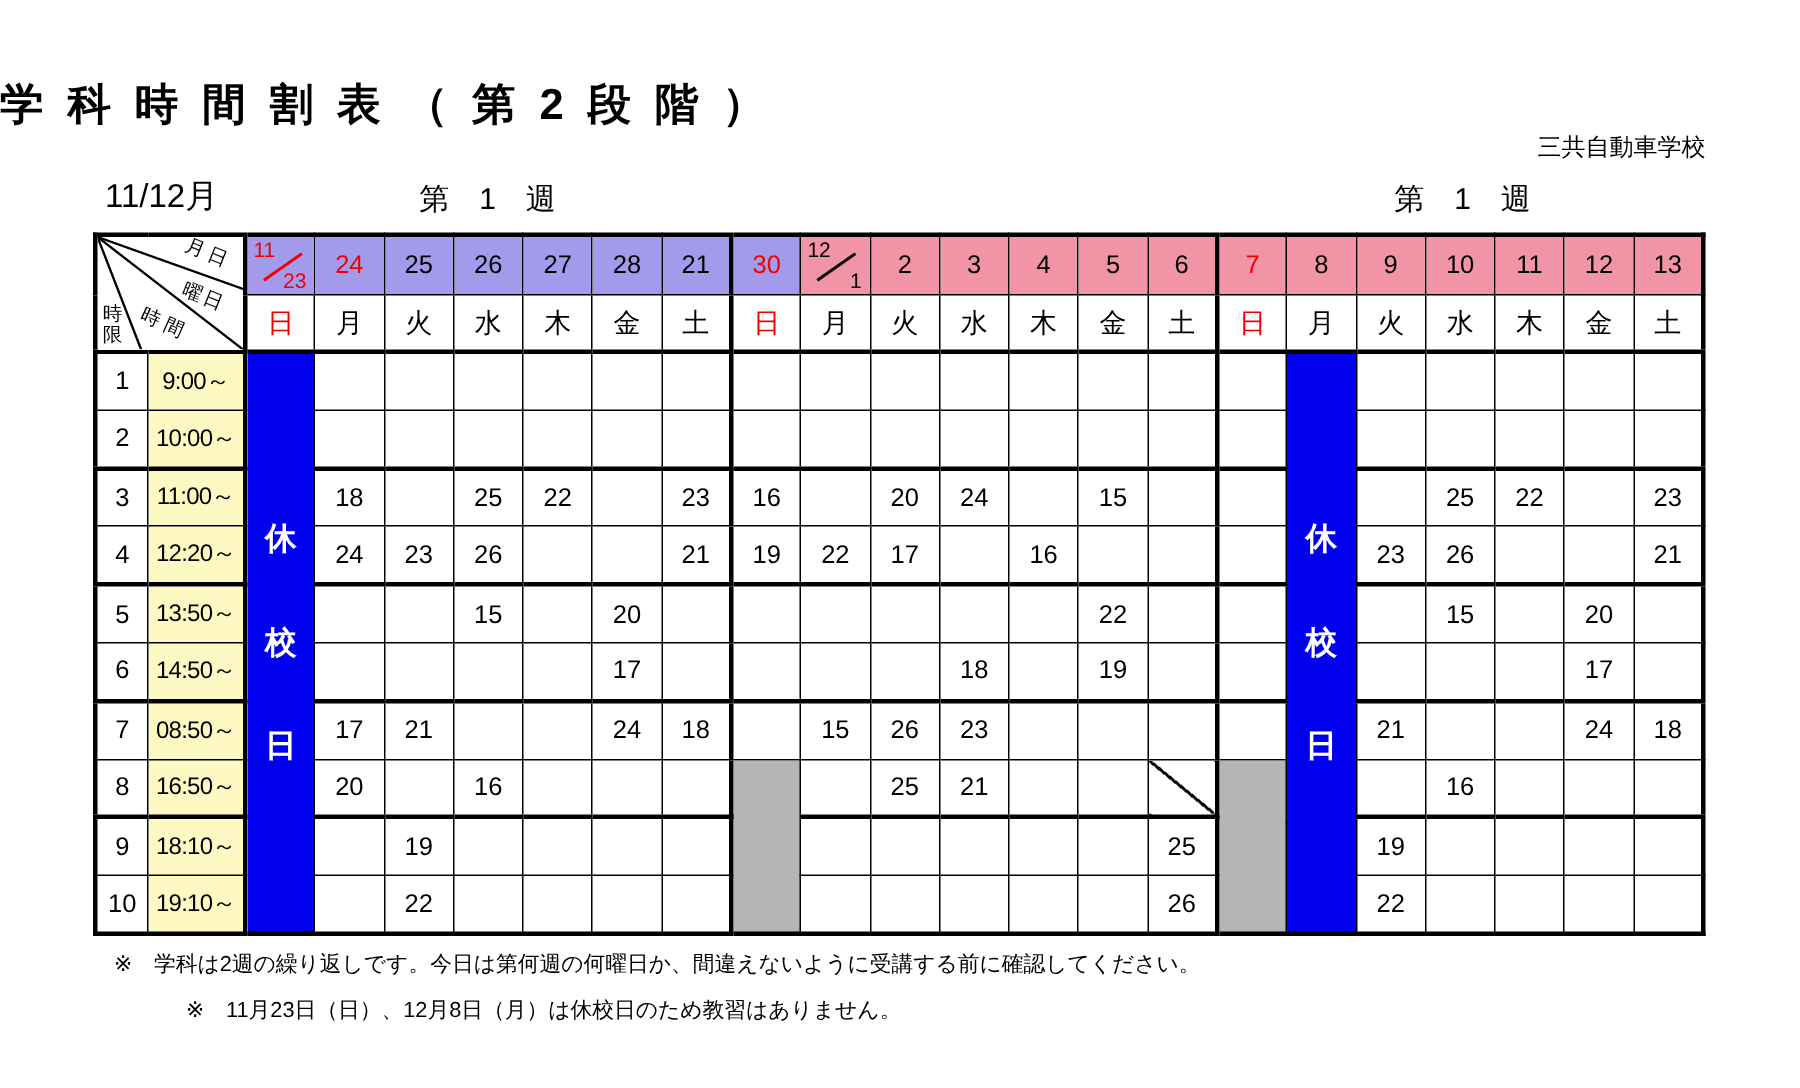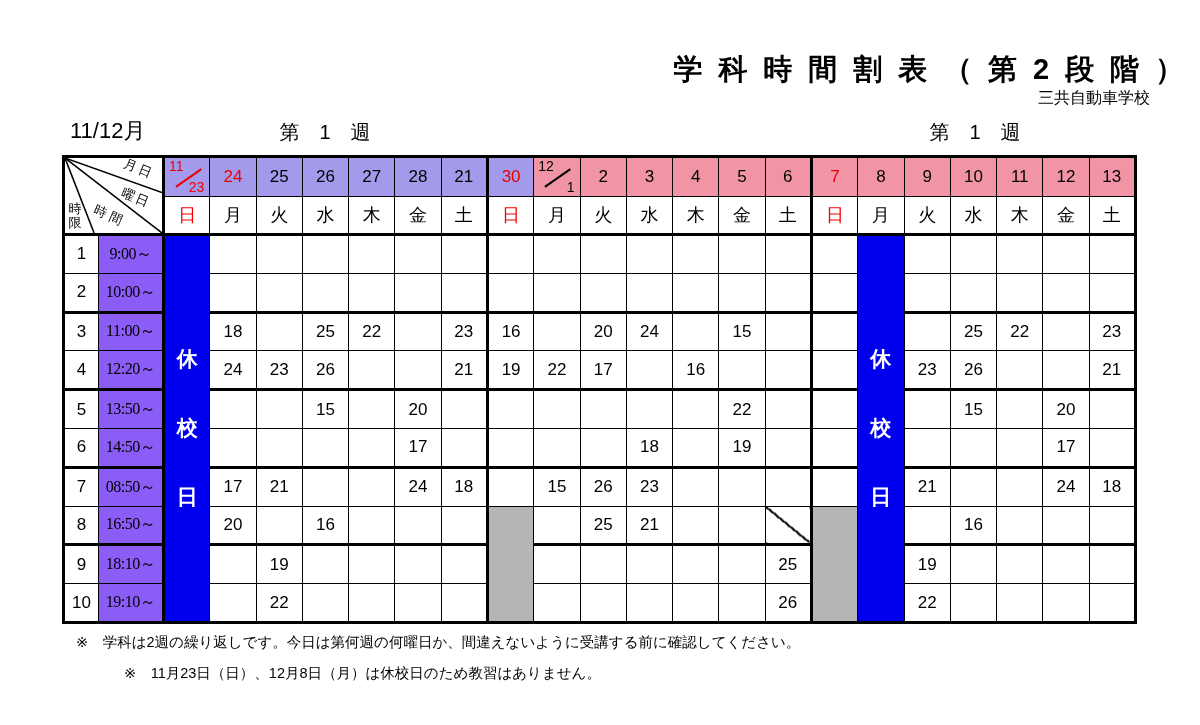--- a/index.html
+++ b/index.html
@@ -1,24 +1,24 @@
 <!DOCTYPE html>
 <html style="--nov-bg: #A39AEC; --dec-bg: #F195A6; --closed-bg: #0000EE; --gray-bg: #B5B5B5; --holiday: #EE0000;"><head>
 <meta charset="utf-8">
 <style>
   html,body{margin:0;padding:0;}
   body{
     width:1200px;height:725px;background:#fff;position:relative;overflow:hidden;
     font-family:"Liberation Sans","DejaVu Sans",sans-serif;color:#000;
   }
   .title{
-    position:absolute;top:50px;left:0;width:1200px;text-align:right;
+    position:absolute;top:50px;left:0;width:1200px;text-align:left;
     font-size:29px;font-weight:bold;letter-spacing:0.55em;white-space:nowrap;
   }
-  .school{position:absolute;top:88px;right:50px;font-size:16px;}
+  .school{position:absolute;top:88px;right:63px;font-size:16px;}
   .month-label{position:absolute;top:116px;left:70px;font-size:22px;font-weight:normal;}
   .week-label{position:absolute;top:119px;transform:translateX(-50%);font-size:20px;white-space:nowrap;}
   .week-1{left:325px;} .week-2{left:650px;margin-top:44px;} .week-3{left:975px;}
 
   table.sched{
     position:absolute;left:62px;top:155px;width:1075px;
     border-collapse:collapse;table-layout:fixed;
     border:3px solid #000;
   }
   .sched th,.sched td{
@@ -46,21 +46,21 @@
   .red{color:var(--holiday,#EE0000);}
   .wd-cell{font-size:18px;font-weight:bold;background:#fff;}
 
   .fraction{position:relative;}
   .fr-top{position:absolute;top:1px;left:4px;font-size:14px;line-height:14px;}
   .fr-bot{position:absolute;bottom:2px;right:5px;font-size:14px;line-height:14px;}
   .fr-slash{position:absolute;left:8px;top:19px;width:31px;height:1.6px;background:currentColor;transform:rotate(-35deg);}
 
   .cell{font-size:17px;background:#fff;}
   .period{font-size:17px;background:#fff;}
-  .time{font-size:16px;background:#8b5cf6;text-align:left;padding-left:3px;letter-spacing:-0.5px;white-space:nowrap;font-family:Liberation Serif, serif;}
+  .time{font-size:16px;background:#fef9c3;text-align:left;padding-left:3px;letter-spacing:-0.5px;white-space:nowrap;}
 
   .blue-col{background:var(--closed-bg,#0000EE);}
   .closed-label{
     display:flex;flex-direction:column;align-items:center;justify-content:center;
     gap:41px;height:100%;color:#fff;font-size:21px;font-weight:bold;
   }
   .gray{background:var(--gray-bg,#B5B5B5);}
   .slash-cell{
     background-image:linear-gradient(to right top,
       transparent calc(50% - 1px),#000 calc(50% - 1px),

